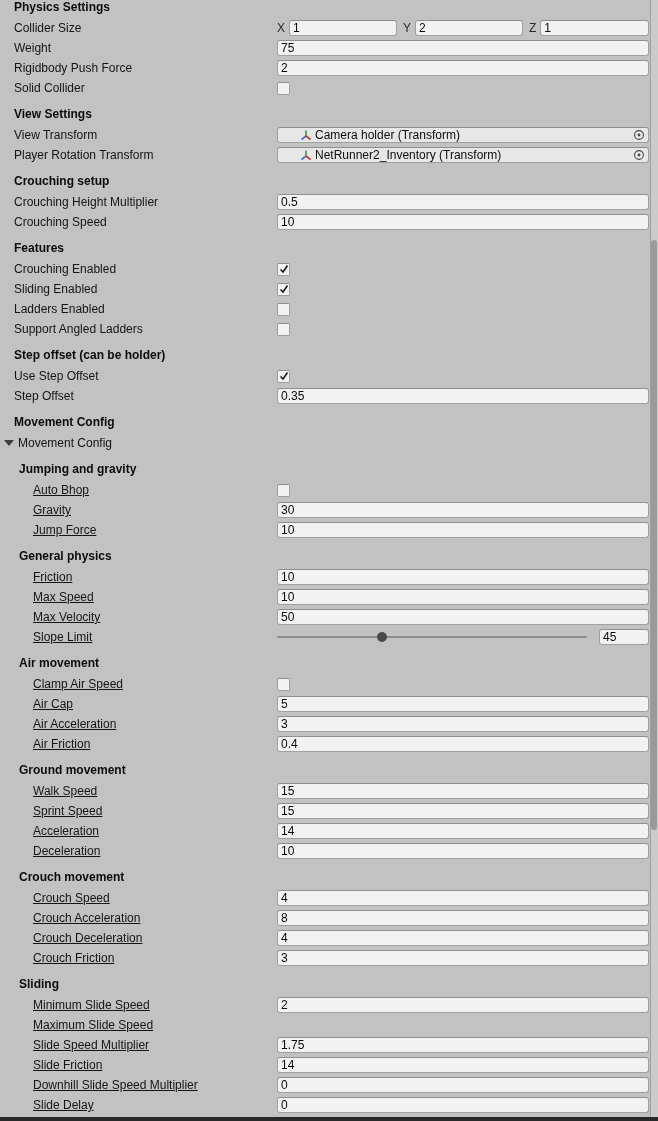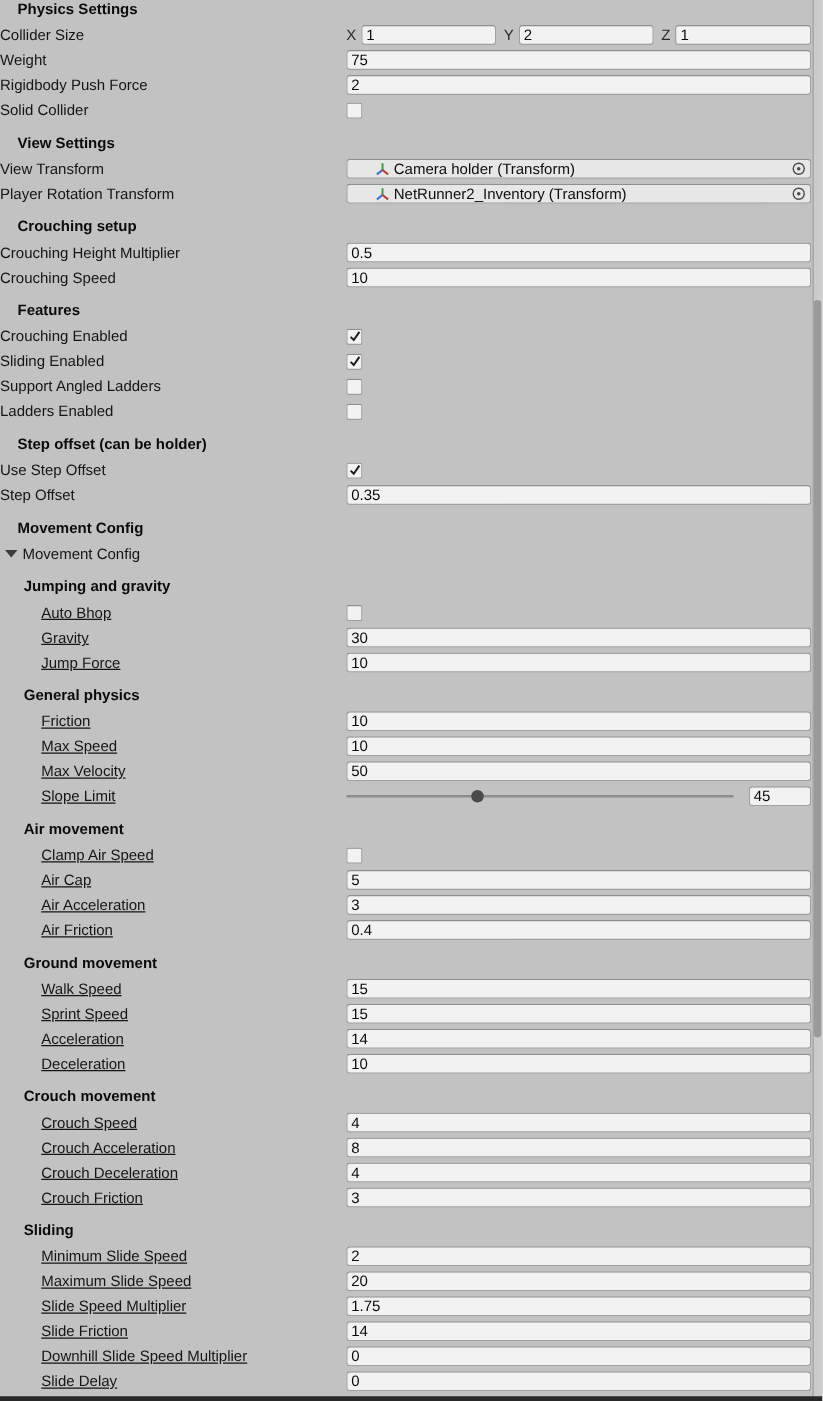--- a/index.html
+++ b/index.html
@@ -17,21 +17,21 @@
   .content{position:absolute; inset:0 0 4px 0; overflow:hidden;}
   .section{margin-top:9px;}
   .section.first{margin-top:0;}
   .section-header{
     height:18px; line-height:14px; padding-left:14px; font-weight:bold;
     color:var(--header-text); box-sizing:border-box;
   }
   .indent1 .section-header{padding-left:19px;}
   .row{display:flex; align-items:center; height:20px;}
   .label-col{
-    flex:0 0 277px; box-sizing:border-box; 
+    flex:0 0 277px; box-sizing:border-box; padding-left:14px;
     white-space:nowrap; overflow:hidden; color:var(--text);
   }
   .indent1 .label-col{padding-left:33px;text-decoration:underline;}
   .field-col{flex:1; margin-right:9px; display:flex; align-items:center; min-width:0;}
   .tf{
     width:100%; height:16px; box-sizing:border-box; background:var(--field-bg);
     border:1px solid var(--border); border-top-color:var(--border-top);
     border-radius:3px; font-family:"Liberation Sans",sans-serif; font-size:12px;
     color:#090909; padding:0 3px; outline:none;
   }
@@ -203,27 +203,27 @@
           <div class="label-col">Sliding Enabled</div>
           <div class="field-col">
             <div class="cb">
               <svg width="10" height="10" viewBox="0 0 10 10">
                 <path d="M1.5 5.5 L4 8 L8.5 1.5" fill="none" stroke="#1c1c1c" stroke-width="1.6"></path>
               </svg>
             </div>
           </div>
         </div>
         <div class="row">
+          <div class="label-col">Ladders Enabled</div>
+          <div class="field-col">
+            <div class="cb"></div>
+          </div>
+        </div>
+        <div class="row">
           <div class="label-col">Support Angled Ladders</div>
-          <div class="field-col">
-            <div class="cb"></div>
-          </div>
-        </div>
-        <div class="row">
-          <div class="label-col">Ladders Enabled</div>
           <div class="field-col">
             <div class="cb"></div>
           </div>
         </div>
       </div>
       <div class="section">
         <div class="section-header">Step offset (can be holder)</div>
         <div class="row">
           <div class="label-col">Use Step Offset</div>
           <div class="field-col">
@@ -386,23 +386,20 @@
       <div class="section indent1">
         <div class="section-header">Sliding</div>
         <div class="row">
           <div class="label-col">Minimum Slide Speed</div>
           <div class="field-col">
             <input class="tf" type="text" value="2" style="">
           </div>
         </div>
         <div class="row">
           <div class="label-col">Maximum Slide Speed</div>
-          <div class="field-col">
-            <input class="tf" type="text" value="20" style="">
-          </div>
         </div>
         <div class="row">
           <div class="label-col">Slide Speed Multiplier</div>
           <div class="field-col">
             <input class="tf" type="text" value="1.75" style="">
           </div>
         </div>
         <div class="row">
           <div class="label-col">Slide Friction</div>
           <div class="field-col">

